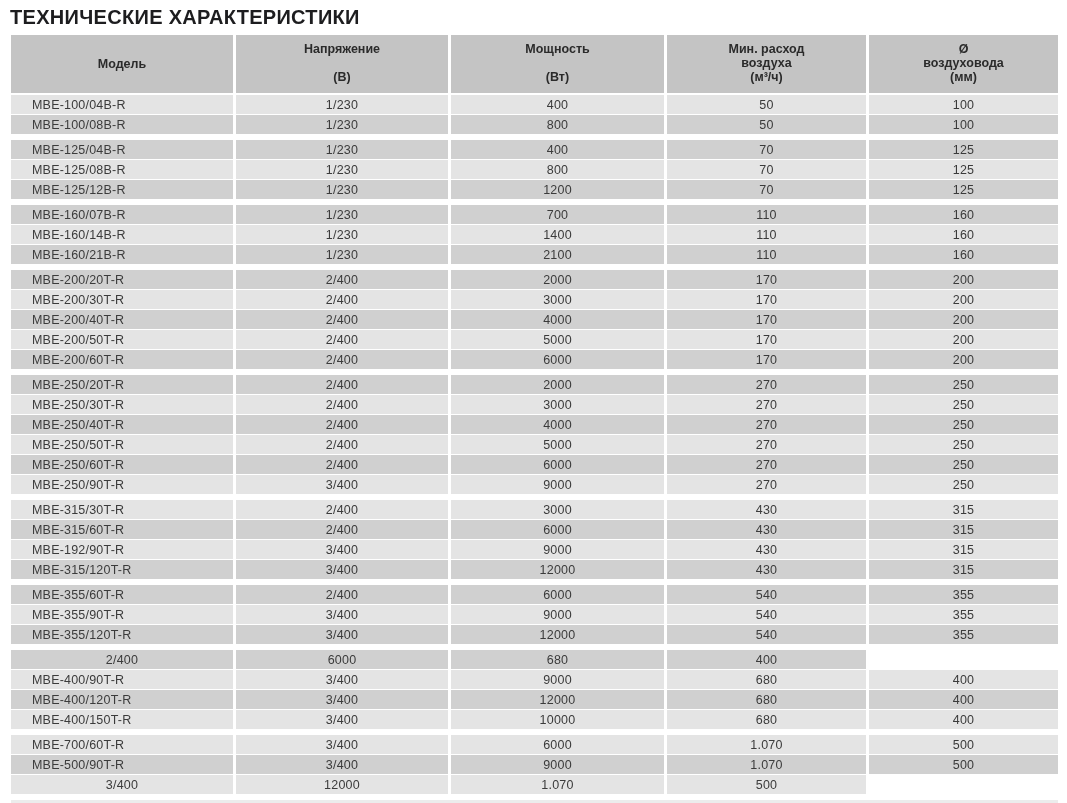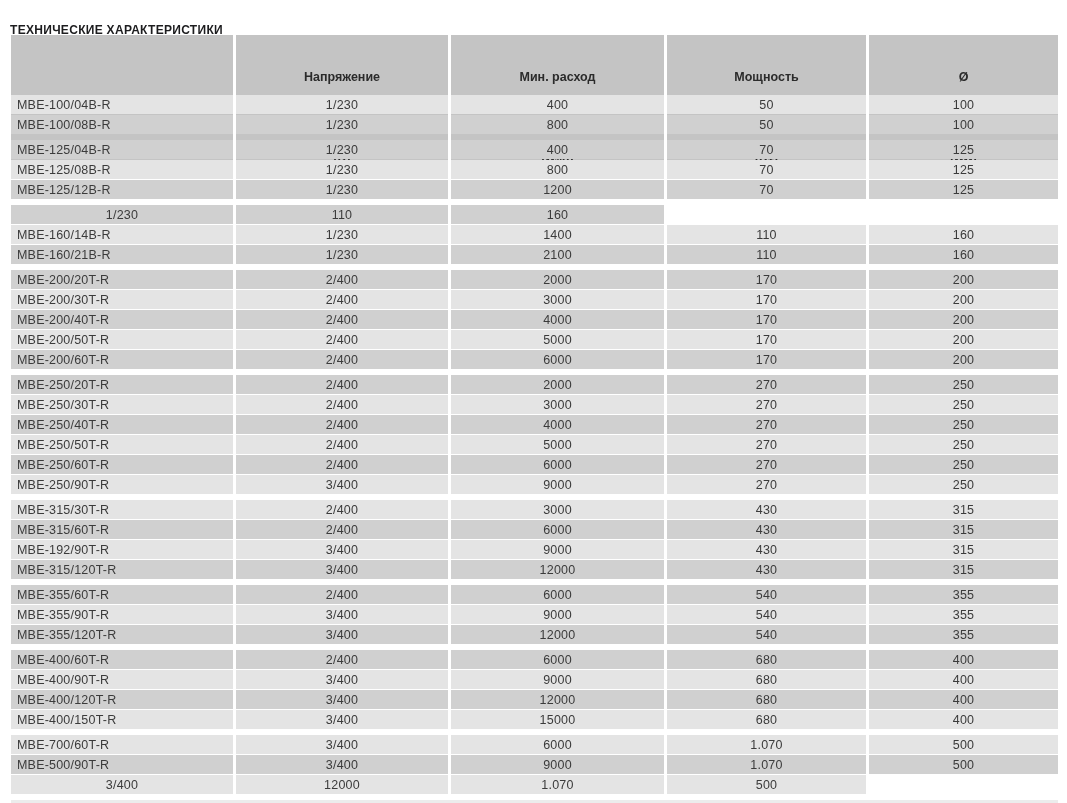--- a/index.html
+++ b/index.html
@@ -12,52 +12,52 @@
     --cols:222px 212px 213px 199px 189px;
   }
   *{margin:0;padding:0;box-sizing:border-box;}
   html,body{background:var(--page-bg);}
   body{
     width:1067px;height:803px;overflow:hidden;position:relative;
     font-family:"Liberation Sans","DejaVu Sans",sans-serif;
     -webkit-font-smoothing:antialiased;
   }
   .page-title{
-    position:absolute;left:10px;top:23px;
-    font-size:12px;font-weight:bold;letter-spacing:.3px;
+    position:absolute;left:10px;top:6px;
+    font-size:20px;font-weight:bold;letter-spacing:.3px;
     color:var(--title-text);
   }
   .spec-table{
     position:absolute;left:11px;top:35px;width:1047px;
   }
   .header-row{
     display:grid;grid-template-columns:var(--cols);column-gap:3px;
     height:58px;margin-bottom:2px;
   }
   .hcell{
     background:var(--header-bg);
     display:flex;flex-direction:column;align-items:center;
     font-size:12.5px;font-weight:bold;color:#2b2b2b;
     line-height:14px;text-align:center;
   }
   .hcell.lines-1{justify-content:center;}
   .hcell.lines-3{justify-content:space-between;padding:7px 2px 9px;}
-  .hline{display:block;min-height:14px;margin-top:28px;}
+  .hline{display:block;min-height:14px;}
   .tgroup{margin-bottom:6px;}
   .trow{
     display:grid;grid-template-columns:var(--cols);column-gap:3px;
     height:19px;margin-bottom:1px;
   }
   .tgroup .trow:last-child{margin-bottom:2px;}
   .tcell{
     display:flex;align-items:center;justify-content:center;
     font-size:12.5px;color:var(--cell-text);letter-spacing:.2px;
     white-space:nowrap;overflow:hidden;
   }
-  .tcell.model{justify-content:flex-start;padding-left:6px;}
+  .tcell.model{justify-content:flex-start;padding-left:21px;}
   .trow.light .tcell{background:var(--row-light);}
   .trow.dark .tcell{background:var(--row-dark);}
   .bottom-sliver{
     margin-top:5px;height:4px;width:1047px;background:#ececec;
   }
 </style>
 </head>
 <body>
 
 <h1 class="page-title">ТЕХНИЧЕСКИЕ ХАРАКТЕРИСТИКИ</h1>
@@ -66,28 +66,28 @@
   <div class="header-row" id="header-row">
       <div class="hcell lines-1">
         <span class="hline">Модель</span>
       </div>
       <div class="hcell lines-3">
         <span class="hline">Напряжение</span>
         <span class="hline"></span>
         <span class="hline">(В)</span>
       </div>
       <div class="hcell lines-3">
+        <span class="hline">Мощность</span>
+        <span class="hline"></span>
+        <span class="hline">(Вт)</span>
+      </div>
+      <div class="hcell lines-3">
         <span class="hline">Мин. расход</span>
         <span class="hline">воздуха</span>
         <span class="hline">(м³/ч)</span>
-      </div>
-      <div class="hcell lines-3">
-        <span class="hline">Мощность</span>
-        <span class="hline"></span>
-        <span class="hline">(Вт)</span>
       </div>
       <div class="hcell lines-3">
         <span class="hline">Ø</span>
         <span class="hline">воздуховода</span>
         <span class="hline">(мм)</span>
       </div>
     </div>
   <div id="table-body">
       <div class="tgroup">
         <div class="trow light">
@@ -123,21 +123,23 @@
         <div class="trow dark">
           <div class="tcell model">MBE-125/12B-R</div>
           <div class="tcell">1/230</div>
           <div class="tcell">1200</div>
           <div class="tcell">70</div>
           <div class="tcell">125</div>
         </div>
       </div>
       <div class="tgroup">
         <div class="trow dark">
-          <div class="tcell">1/230</div>
+          <div class="tcell model">MBE-160/07B-R</div>
+          <div class="tcell">1/230</div>
+          <div class="tcell">700</div>
           <div class="tcell">110</div>
           <div class="tcell">160</div>
         </div>
         <div class="trow light">
           <div class="tcell model">MBE-160/14B-R</div>
           <div class="tcell">1/230</div>
           <div class="tcell">1400</div>
           <div class="tcell">110</div>
           <div class="tcell">160</div>
         </div>
@@ -278,21 +280,20 @@
         <div class="trow dark">
           <div class="tcell model">MBE-355/120T-R</div>
           <div class="tcell">3/400</div>
           <div class="tcell">12000</div>
           <div class="tcell">540</div>
           <div class="tcell">355</div>
         </div>
       </div>
       <div class="tgroup">
         <div class="trow dark">
-          <div class="tcell model">MBE-400/60T-R</div>
           <div class="tcell">2/400</div>
           <div class="tcell">6000</div>
           <div class="tcell">680</div>
           <div class="tcell">400</div>
         </div>
         <div class="trow light">
           <div class="tcell model">MBE-400/90T-R</div>
           <div class="tcell">3/400</div>
           <div class="tcell">9000</div>
           <div class="tcell">680</div>
@@ -301,21 +302,21 @@
         <div class="trow dark">
           <div class="tcell model">MBE-400/120T-R</div>
           <div class="tcell">3/400</div>
           <div class="tcell">12000</div>
           <div class="tcell">680</div>
           <div class="tcell">400</div>
         </div>
         <div class="trow light">
           <div class="tcell model">MBE-400/150T-R</div>
           <div class="tcell">3/400</div>
-          <div class="tcell">15000</div>
+          <div class="tcell">10000</div>
           <div class="tcell">680</div>
           <div class="tcell">400</div>
         </div>
       </div>
       <div class="tgroup">
         <div class="trow light">
           <div class="tcell model">MBE-700/60T-R</div>
           <div class="tcell">3/400</div>
           <div class="tcell">6000</div>
           <div class="tcell">1.070</div>

